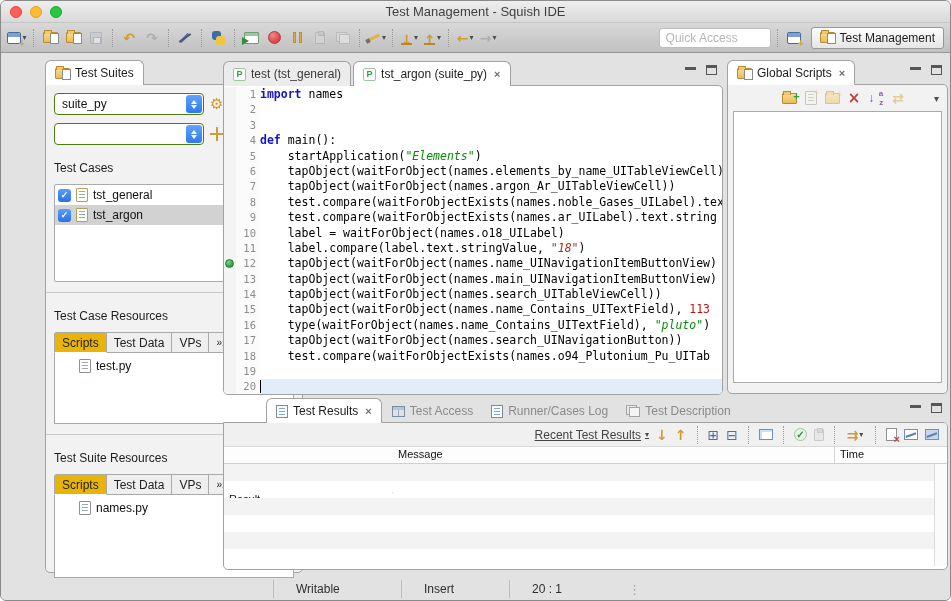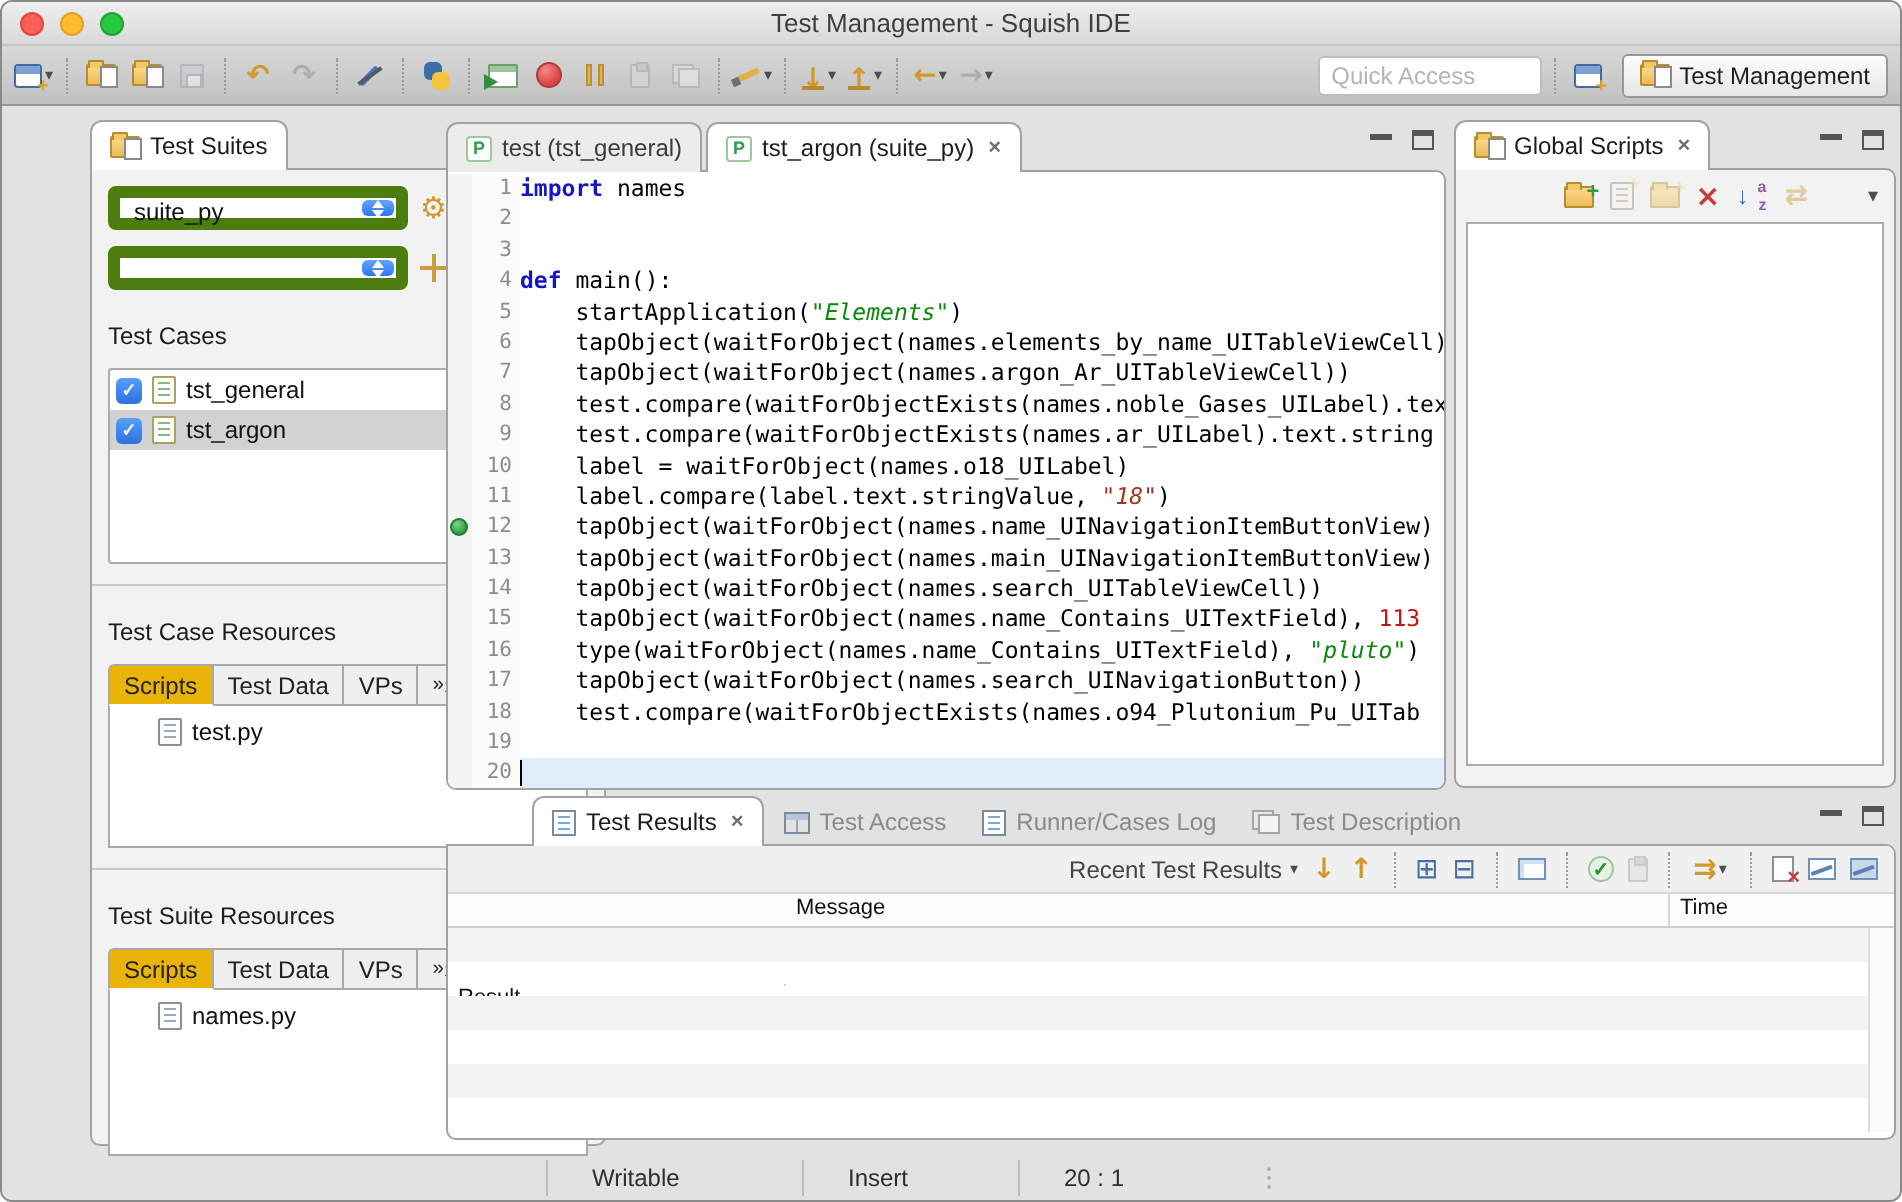--- a/index.html
+++ b/index.html
@@ -109,22 +109,22 @@
   .winbtns { position:absolute; right:6px; top:6px; display:flex; gap:10px; align-items:center; }
   .wmin { width:11px; height:4px; border-bottom:3px solid #565656; margin-bottom:5px;}
   .wmax { width:11px; height:10px; border:1px solid #565656; border-top:3px solid #565656;}
   .pbody { border:1px solid #a2a2a2; border-radius:0 5px 5px 5px; background:#f2f2f2; position:relative; z-index:1; margin-top:-1px;}
   .closex { font-size:11px; color:#6f6f6f; font-weight:bold; margin-left:2px;}
 
   
   #left-panel { left:4px; top:6px; width:258px; height:515px;margin-left:40px; }
   #left-panel .pbody { height:489px; padding:8px; }
   .combo-row { display:flex; align-items:center; gap:6px; }
-  .combo { flex:0 0 150px; height:22px; background:#fff; border:6px solid #4d7c0f; border-radius:4px;
-           display:flex; align-items:flex-start; position:relative; font-size:12px; color:#111; padding-left:7px;}
+  .combo { flex:0 0 150px; height:22px; background:#fff; border:1px solid #4d7c0f; border-radius:4px;
+           display:flex; align-items:center; position:relative; font-size:12px; color:#111; padding-left:7px;}
   .stepper { position:absolute; right:1px; top:1px; bottom:1px; width:16px; border-radius:3px;
              background:linear-gradient(#5fa5fd,#2e78ef); display:flex; flex-direction:column; align-items:center; justify-content:center; gap:1px;}
   .stepper i { width:0; height:0; border-left:3px solid transparent; border-right:3px solid transparent; }
   .stepper .up { border-bottom:4px solid #fff; } .stepper .dn { border-top:4px solid #fff; }
   .sec-label { font-size:12px; color:#1c1c1c; }
   .sec-row { display:flex; align-items:center; margin-top:12px;justify-content:center; }
   .sec-row .icons { margin-left:auto; display:flex; align-items:center; gap:6px; }
   .listbox { margin-top:5px; height:98px; background:#fff; border:1px solid #ababab; border-radius:2px; overflow:hidden;}
   .tc-row { height:20px; display:flex; align-items:center; gap:5px; padding:0 3px; font-size:12px; color:#111;}
   .tc-row.sel { background:#d2d2d2; }
@@ -166,21 +166,21 @@
   .gs-box { margin:0 5px 5px 5px; height:272px; background:#fff; border:1px solid #ababab; }
 
   
   #bottom-panel { left:222px; top:344px; width:725px; height:174px; }
   #bottom-panel .phead { height:26px;padding-left:43px; }
   .btabs { display:flex; align-items:flex-end; gap:2px; }
   .btab-plain { display:flex; align-items:center; gap:5px; padding:0 8px 5px 8px; font-size:12px; color:#8a8a8a; }
   #bottom-panel .pbody { height:148px; background:#fff; overflow:hidden;}
   .res-toolbar { height:24px; background:#f0f0f0; border-bottom:1px solid #d8d8d8; display:flex; align-items:center;
                  justify-content:flex-end; gap:7px; padding:0 8px; font-size:12px; color:#444;}
-  .recent { display:flex; align-items:center; gap:4px; }
+  .recent { display:flex; align-items:center; gap:4px;text-decoration:underline; }
   .res-table { width:100%; }
   .res-head { display:flex; height:17px; border-bottom:1px solid #cfcfcf; font-size:11px; color:#111; background:#fdfdfd;}
   .res-head > div { padding:1px 0 0 5px; border-right:1px solid #d6d6d6; }
   .col-result { width:169px;margin-top:45px; } .col-message { width:442px; } .col-time { flex:1; border-right:none !important; }
   .res-row { height:17px; } .res-row:nth-child(even) { background:#f3f3f3; }
   .res-body { position:relative; }
   .res-scroll { position:absolute; right:0; top:0; bottom:0; width:13px; border-left:1px solid #dcdcdc; background:#fbfbfb;}
 
   
   .statusbar { position:absolute; left:0; right:0; top:523px; height:26px; display:flex; align-items:center;

